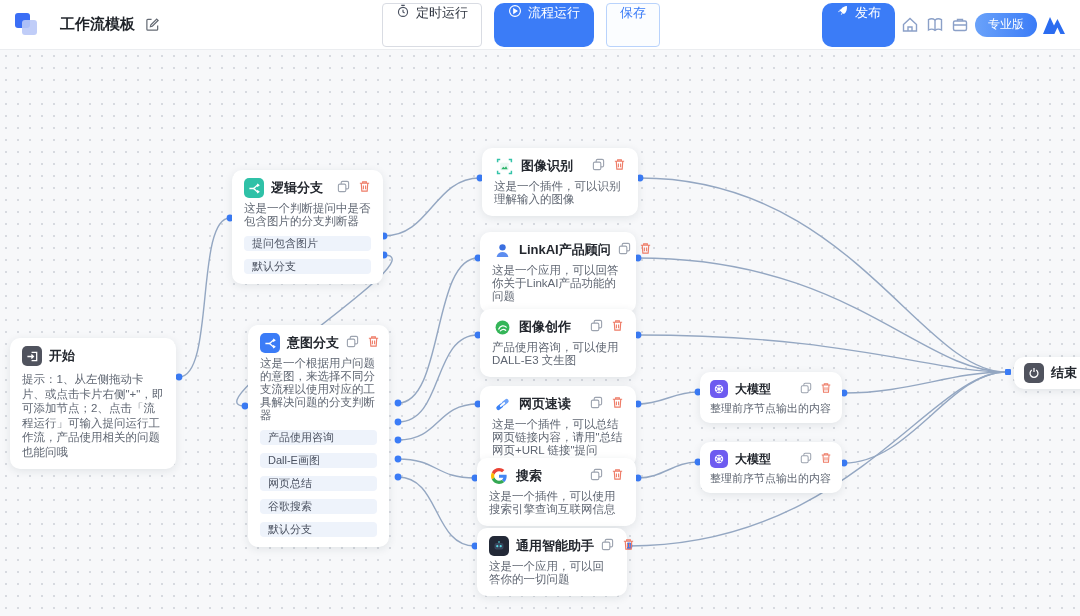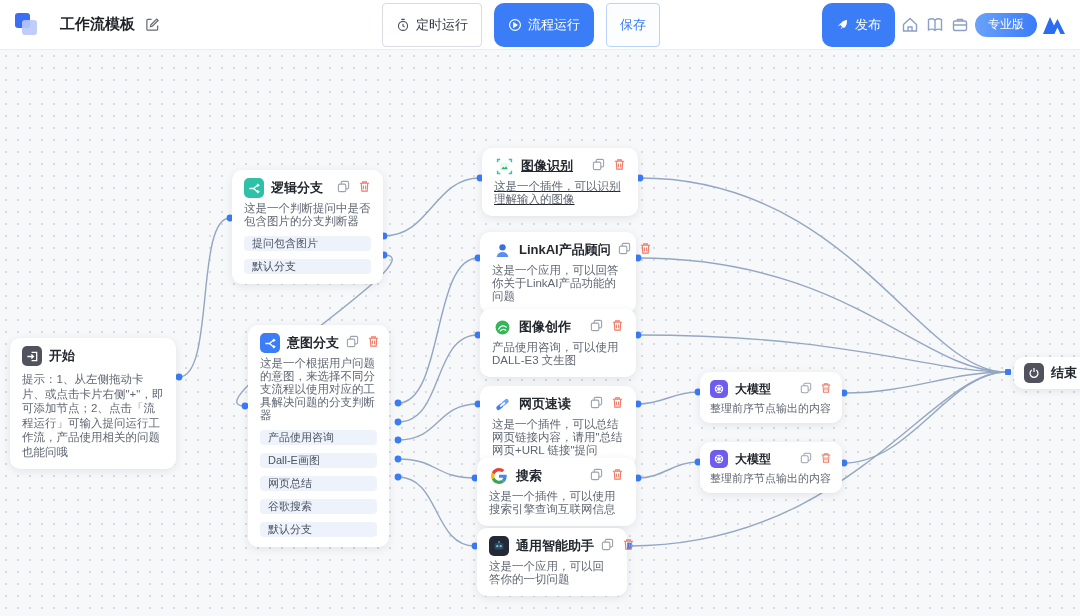--- a/index.html
+++ b/index.html
@@ -11,21 +11,21 @@
           padding:0 14px;box-sizing:border-box;}
   .hgroup{display:flex;align-items:center;gap:10px;}
   #hleft{flex:0 0 auto;}
   #hcenter{flex:1;display:flex;justify-content:center;align-items:center;gap:12px;margin-left:60px;}
   #hright{flex:0 0 auto;display:flex;align-items:center;gap:5px;}
   .logo-squares{position:relative;width:26px;height:26px;}
   .logo-squares .sq1{position:absolute;left:1px;top:1px;width:15px;height:15px;background:#3b6ef5;border-radius:3px;}
   .logo-squares .sq2{position:absolute;left:8px;top:8px;width:15px;height:15px;background:#b9c8f7;border-radius:3px;opacity:.9;}
   .app-title{font-size:15px;font-weight:bold;color:#1f2329;margin-left:10px;}
   .icon-btn{display:flex;align-items:center;justify-content:center;cursor:pointer;background:none;border:none;padding:0;}
-  .btn{display:inline-flex;align-items:center;gap:6px;height:44px;padding:0 13px;border-radius:4px;
+  .btn{display:inline-flex;gap:6px;height:44px;padding:0 13px;border-radius:4px;
        font-size:13px;cursor:pointer;box-sizing:border-box;border:1px solid transparent;background:#fff;}
   .btn-plain{border-color:#d9dce3;color:#2f3540;}
   .btn-primary{background:#3b7cf7;color:#fff;border-radius:10px;}
   .btn-light{border-color:#b9d3fc;color:#3b7cf7;background:#fbfdff;}
   .badge-pro{display:inline-flex;align-items:center;height:24px;padding:0 13px;border-radius:999px;
              background:linear-gradient(90deg,#6aa2fa,#3b7cf7);color:#fff;font-size:12px;cursor:pointer;}
   
   #canvas{position:absolute;left:0;top:50px;right:0;bottom:0;
           background-color:#f7f8fa;
           background-image:radial-gradient(#d7dae0 1px,transparent 1.3px);
@@ -240,21 +240,21 @@
       </span>
     </div>
     <div class="node-desc">这是一个根据用户问题的意图，来选择不同分支流程以使用对应的工具解决问题的分支判断器</div>
     <div class="branch-row">产品使用咨询</div>
     <div class="branch-row">Dall-E画图</div>
     <div class="branch-row">网页总结</div>
     <div class="branch-row">谷歌搜索</div>
     <div class="branch-row">默认分支</div>
   </div>
 
-  <div class="node" style="left:482px;top:148px;width:156px;text-decoration:underline;">
+  <div class="node" style="left:482px;top:148px;width:156px;">
     <div class="node-head">
       <span class="node-icon ic-none">
         <svg width="17" height="17" viewBox="0 0 16 16">
           <path d="M1.5 4V1.5H4M12 1.5h2.5V4M14.5 12v2.5H12M4 14.5H1.5V12" fill="none" stroke="#35c3a9" stroke-width="1.4"></path>
           <rect x="4" y="4.5" width="8" height="7" rx="1" fill="#e8f7f3"></rect>
           <path d="M5 10.5l1.8-2.3 1.3 1.3 1.4-1.8 1.5 2.8z" fill="#2fb56b"></path>
         </svg>
       </span>
       <span class="node-title">图像识别</span>
       <span class="node-actions">

